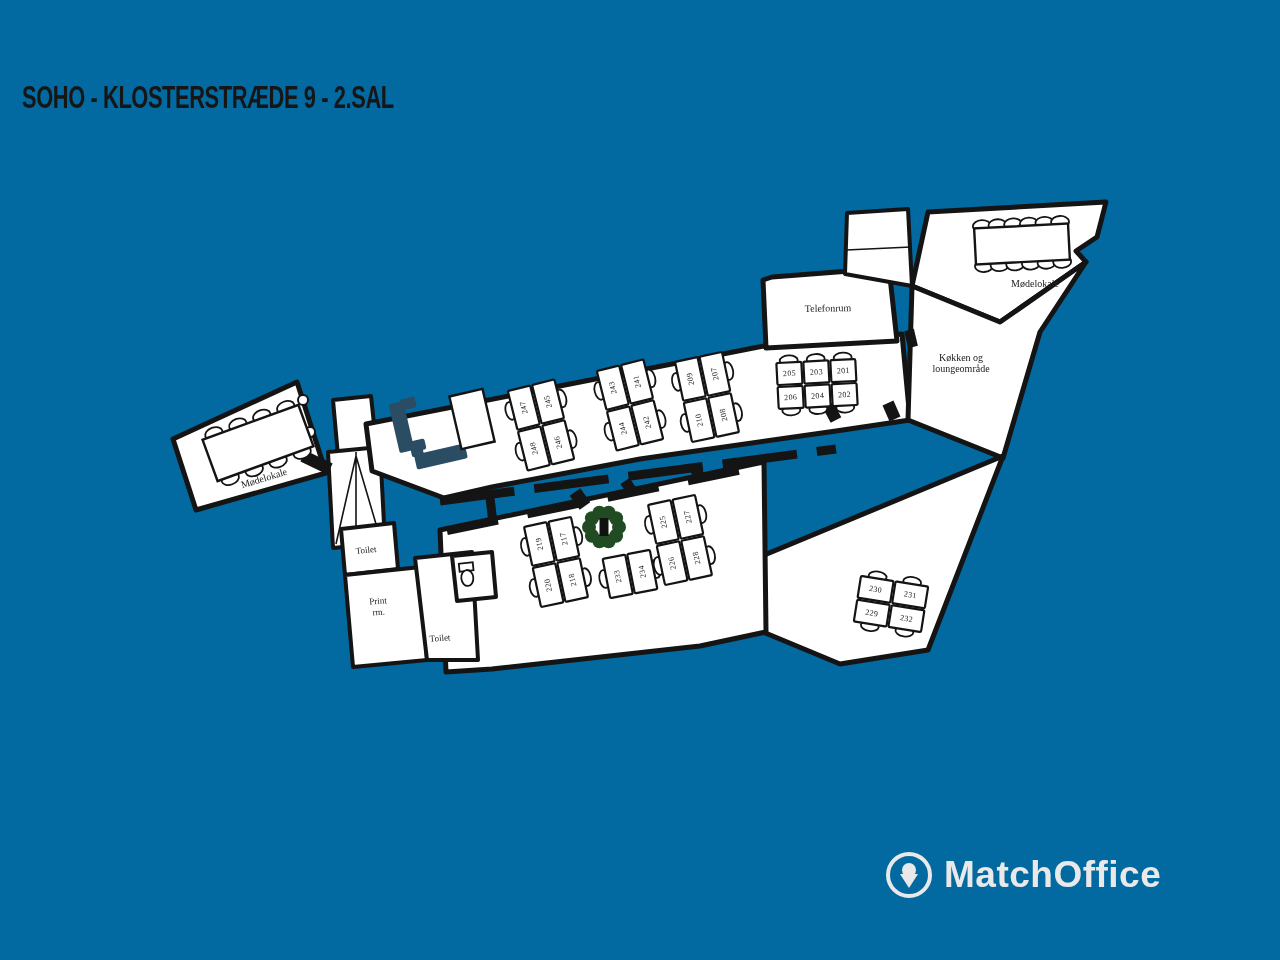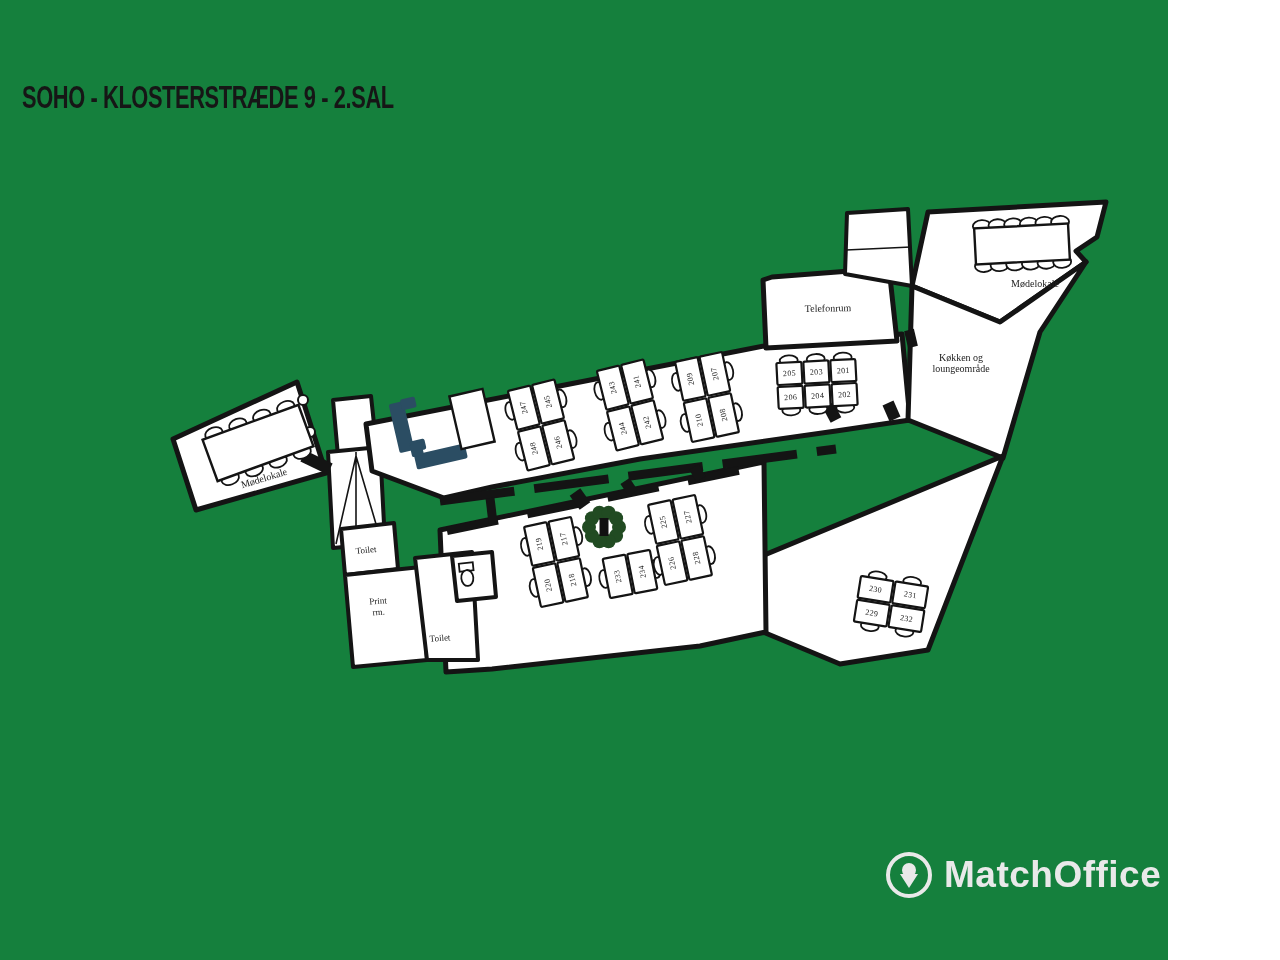--- a/index.html
+++ b/index.html
@@ -1,19 +1,19 @@
 <!DOCTYPE html>
 <html style="--wall: #141414; --sofa: #2b4d63; --plant: #214b22; --wm: #e9e9e9;"><head>
 <meta charset="utf-8">
 <style>
   :root{
     --wall:#141414; --ink:#222; --wm:#e9e9e9; --sofa:#2b4d63; --plant:#214b22;
   }
   html,body{margin:0;padding:0;background:#fff;}
-  #stage{position:relative;width:1168px;height:960px;background:#15803d;overflow:hidden;
+  #stage{position:relative;width:1280px;height:960px;background:#0369a1;overflow:hidden;
          font-family:"Liberation Sans",sans-serif;}
   #title{position:absolute;left:22px;top:80px;font-size:28px;font-weight:bold;
          color:#161616;letter-spacing:-0.5px;transform:scaleX(0.78) scaleY(1.12);
          transform-origin:left top;white-space:nowrap;
          font-family:"Liberation Sans",sans-serif;}
   #plan{position:absolute;left:0;top:0;}
   
   .wall{fill:#ffffff;stroke:var(--wall);stroke-width:5;stroke-linejoin:round;}
   .wall-thin{fill:#ffffff;stroke:var(--wall);stroke-width:4;stroke-linejoin:round;}
   .seg{stroke:var(--wall);fill:none;stroke-linecap:butt;}

